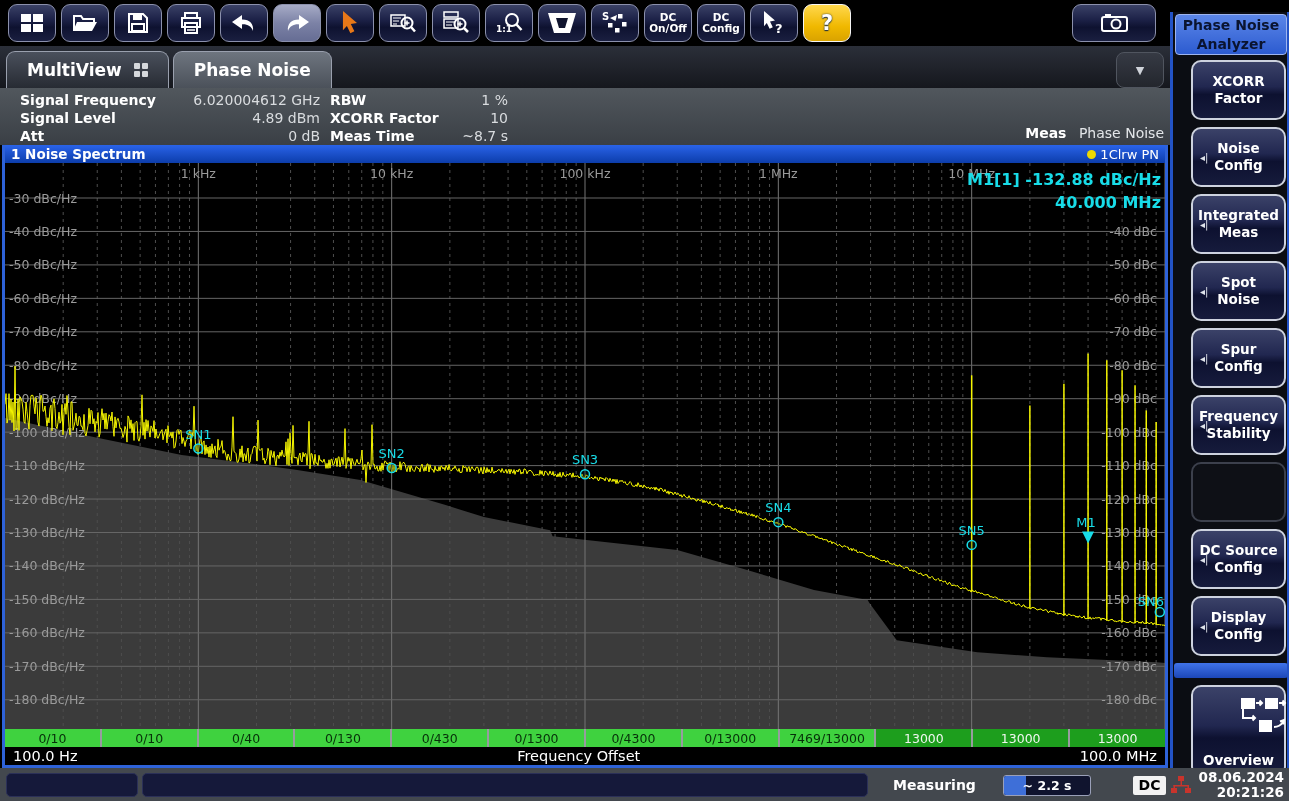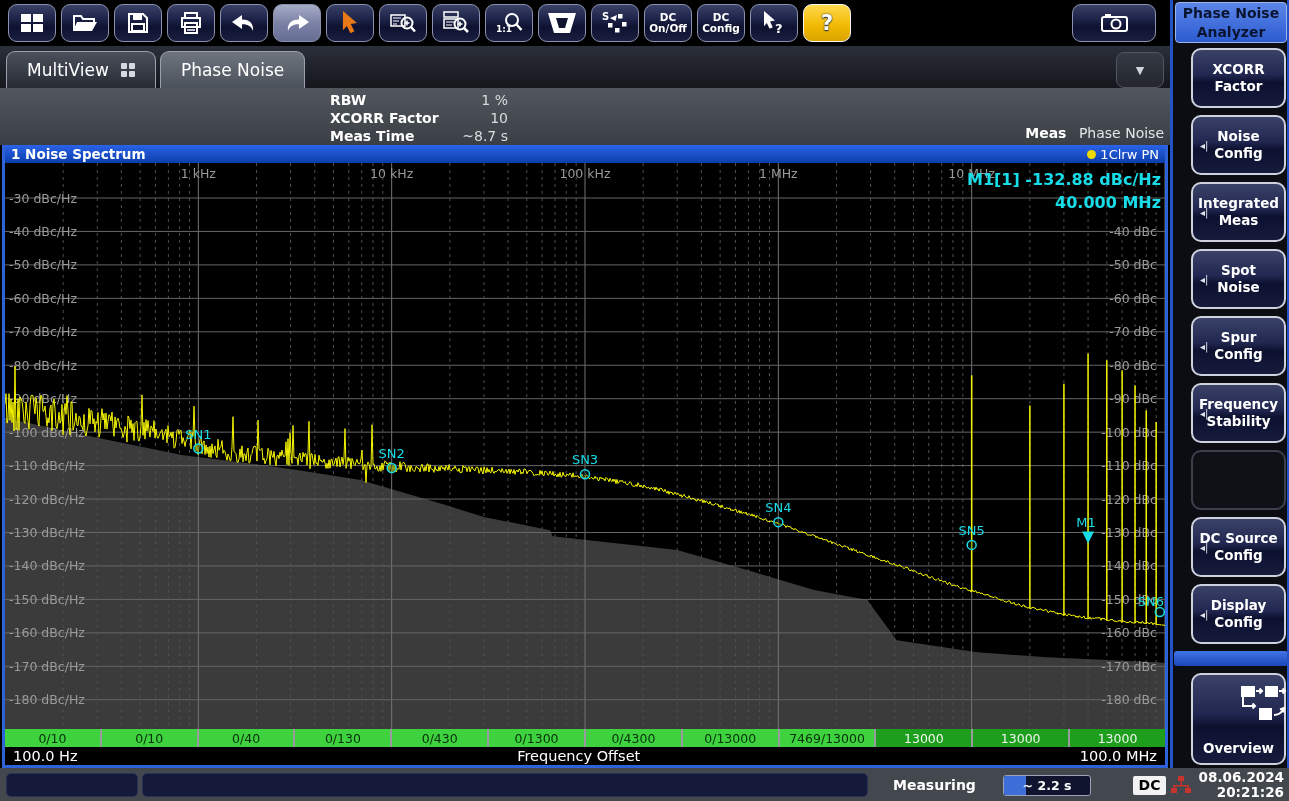--- a/index.html
+++ b/index.html
@@ -11,21 +11,21 @@
   .tbtn{width:46px;height:36px;margin-right:5px;border-radius:9px;flex:0 0 auto;
     background:linear-gradient(180deg,#3a4166 0%,#1d2248 40%,#0e1230 62%,#1a1f40 100%);
     border:1px solid #8b90ac;display:flex;flex-direction:column;align-items:center;justify-content:center;cursor:pointer;}
   .tbtn.active{background:linear-gradient(180deg,#a6abc6 0%,#7c82a6 50%,#666d94 100%);}
   .tbtn.yellow{background:linear-gradient(180deg,#ffd84d 0%,#f0b800 60%,#d9a300 100%);border-color:#f5f5f5;}
   .tbtn.wide{width:82px;margin-left:auto;margin-right:14px;}
   .tbtn .txt{color:#fff;font-size:10.5px;font-weight:bold;line-height:11px;text-align:center;}
   
   .tabbar{height:42px;background:linear-gradient(180deg,#2b2f39 0%,#15171d 100%);display:flex;align-items:flex-end;padding-left:6px;}
   .tab{height:36px;border:1px solid #9aa0ae;border-bottom:none;border-radius:9px 9px 0 0;
-    display:flex;align-items:center;padding:0 20px;color:#fff;font-size:17px;font-weight:normal;cursor:pointer;}
+    display:flex;align-items:center;padding:0 20px;color:#fff;font-size:17px;font-weight:bold;cursor:pointer;}
   .tab.multiview{background:linear-gradient(180deg,#4a505c 0%,#272b33 100%);margin-right:4px;}
   .tab.active{background:linear-gradient(180deg,#6e757f 0%,#4b515a 100%);}
   .grid-icon{display:inline-grid;grid-template-columns:6px 6px;grid-gap:2px;margin-left:12px;}
   .grid-icon i{width:6px;height:6px;background:#d6d9dd;border-radius:1px;}
   .tab-dd{margin-left:auto;margin-right:6px;width:46px;height:34px;border-radius:8px;background:linear-gradient(180deg,#363a44,#23262d);
     border:1px solid #50555f;display:flex;align-items:center;justify-content:center;color:#cfd3da;font-size:11px;cursor:pointer;}
   
   .settings{height:57px;background:linear-gradient(180deg,#51575d 0%,#3a3f45 100%);position:relative;color:#fff;font-size:14px;}
   .set-col{position:absolute;top:3px;}
   .set-col.c1{left:20px;width:300px;}
@@ -56,21 +56,21 @@
   .sb-slot.long{left:142px;width:724px;}
   .measuring{position:absolute;left:893px;top:9px;color:#fff;font-weight:bold;font-size:14px;}
   .progress{position:absolute;left:1003px;top:7px;width:86px;height:19px;background:#10142e;border:1px solid #9aa0b8;border-radius:3px;overflow:hidden;}
   .progress .fill{position:absolute;left:0;top:0;bottom:0;width:26%;background:#3e6fd8;}
   .progress .ptxt{position:relative;display:block;text-align:center;color:#fff;font-size:12.5px;font-weight:bold;line-height:19px;}
   .dc-badge{position:absolute;left:1133px;top:8px;width:33px;height:19px;background:#f2f2f2;color:#000;font-weight:bold;font-size:14px;
     text-align:center;line-height:19px;border-radius:2px;}
   .net-icon{position:absolute;left:1170px;top:8px;}
   .datetime{position:absolute;right:5px;top:2px;text-align:right;color:#fff;font-weight:bold;font-size:13.5px;line-height:15px;}
   
-  .sidebar{position:absolute;left:1170px;top:0;width:119px;height:768px;background:#0b0d13;
+  .sidebar{position:absolute;left:1170px;top:12px;width:119px;height:768px;background:#0b0d13;
     border-left:3px solid #2353c6;box-sizing:border-box;}
   .sidebar:after{content:"";position:absolute;right:0;top:0;bottom:0;width:2px;background:#2353c6;}
   .app-badge{margin:2px 2px 5px 2px;height:38px;background:linear-gradient(180deg,#5b86e8 0%,#2c5bd0 100%);
     border:1px solid #9db4ef;border-radius:4px;color:#0a1430;font-weight:bold;font-size:14px;line-height:19px;text-align:center;padding-top:1px;cursor:pointer;}
   .skey{position:relative;margin:0 3px 7px 18px;height:56px;border-radius:10px;
     background:linear-gradient(180deg,#3b4268 0%,#212750 44%,#0d1130 58%,#161b3c 100%);
     border:2px solid #cdd2de;color:#fff;font-weight:bold;font-size:13.5px;line-height:17px;
     display:flex;flex-direction:column;align-items:center;justify-content:center;text-align:center;cursor:pointer;}
   .skey .arrow{position:absolute;left:7px;top:50%;transform:translateY(-50%);font-size:10px;color:#dfe3ea;font-weight:normal;}
   .skey.empty{background:#0e1016;border-color:#3c404c;cursor:default;}
@@ -212,20 +212,34 @@
             <i></i>
           </span>
       </div>
       <div class="tab active">
         <span>Phase Noise</span>
       </div>
       <div class="tab-dd">▼</div>
     </div>
 
     <div class="settings">
+      <div class="set-col c1" id="set-col1">
+          <div class="set-row">
+            <b>Signal Frequency</b>
+            <span class="val">6.020004612 GHz</span>
+          </div>
+          <div class="set-row">
+            <b>Signal Level</b>
+            <span class="val">4.89 dBm</span>
+          </div>
+          <div class="set-row">
+            <b>Att</b>
+            <span class="val">0 dB</span>
+          </div>
+        </div>
       <div class="set-col c2" id="set-col2">
           <div class="set-row">
             <b>RBW</b>
             <span class="val">1 %</span>
           </div>
           <div class="set-row">
             <b>XCORR Factor</b>
             <span class="val">10</span>
           </div>
           <div class="set-row">

